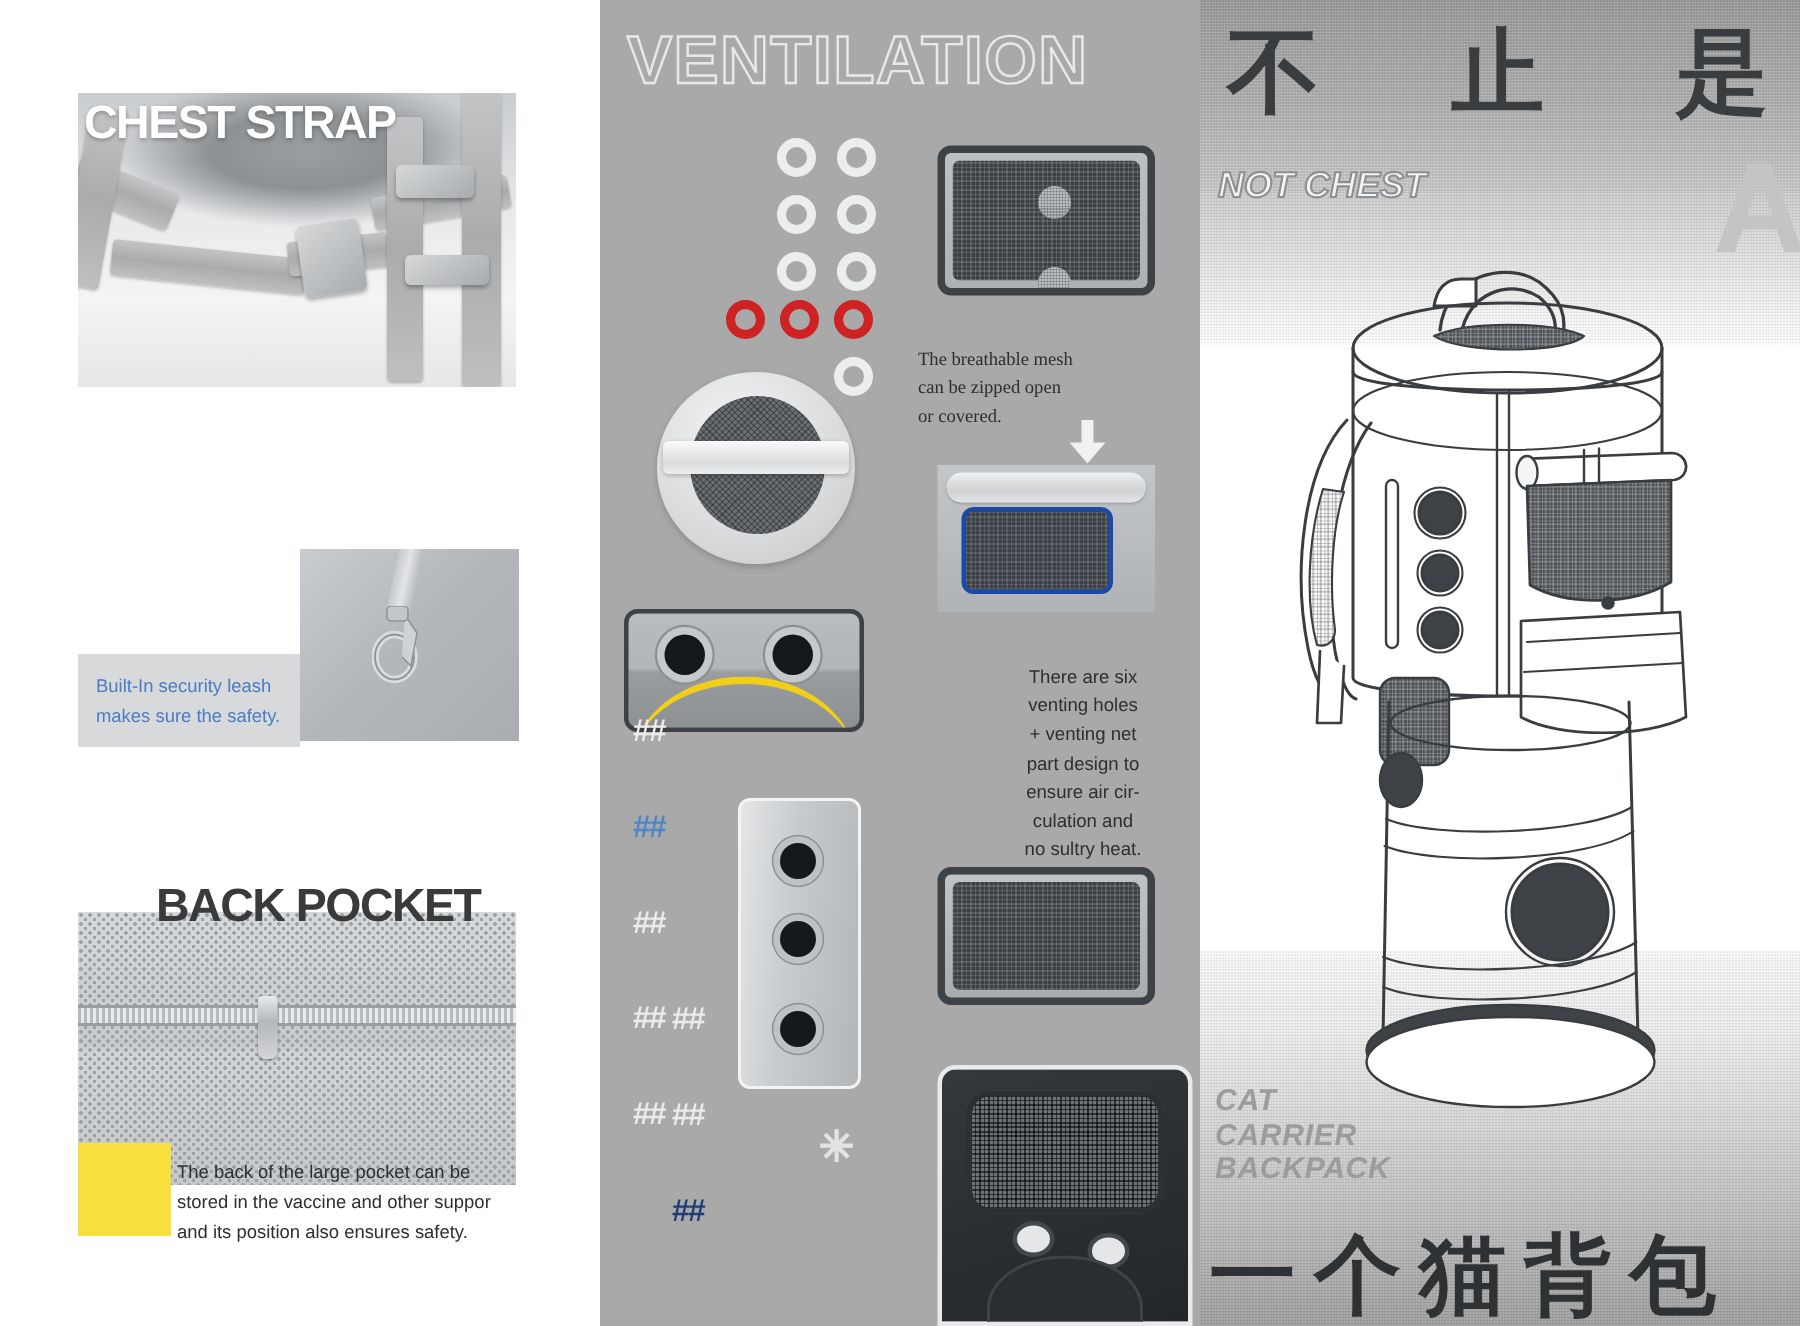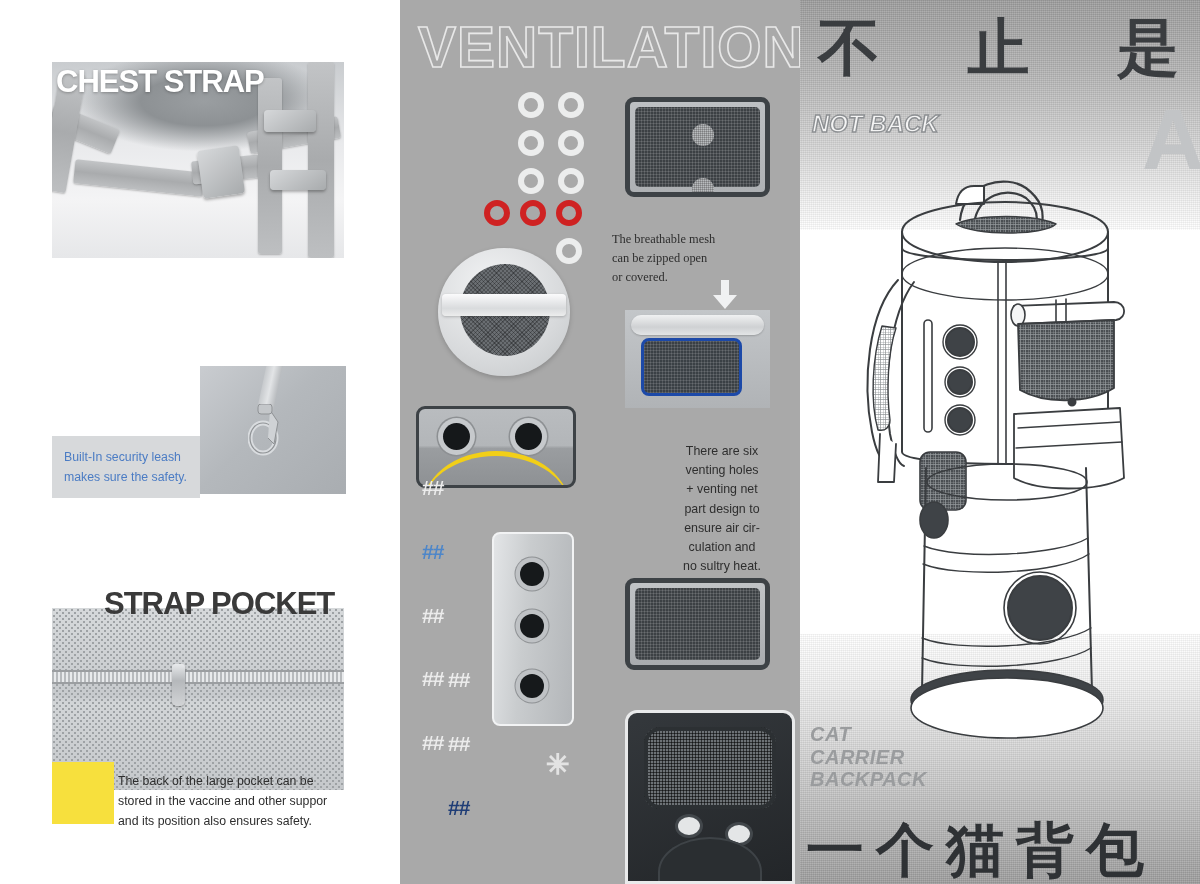--- a/index.html
+++ b/index.html
@@ -163,21 +163,21 @@
     position: absolute;
     left: 52px; top: 762px; width: 62px; height: 62px;
     background: #f7e03d;
     z-index: 6;
   }
 
   
   .outline-title {
     position: absolute;
     font-weight: 900;
-    font-size: 57px;
+    font-size: 45px;
     letter-spacing: 1px;
     color: transparent;
     -webkit-text-stroke: 1.6px #e8e8e8;
     z-index: 4;
   }
 
   .ring {
     position: absolute;
     border-radius: 50%;
     box-sizing: border-box;
@@ -493,21 +493,21 @@
         <rect x="10" y="0" width="14" height="10" rx="3" fill="#c4c7ca" stroke="#8f9295" stroke-width="1"></rect>
       </svg>
     </div>
     <div class="body-copy blue" style="left:64px; top:448px; width:132px;">Built-In security leash
 makes sure the safety.</div>
 
     <div class="photo" id="pocket-photo">
       <div class="zip-line"></div>
       <div class="zip-pull"></div>
     </div>
-    <div class="hdr-dark" style="left:104px; top:588px;">STRAP POCKET</div>
+    <div class="hdr-dark" style="left:104px; top:588px;">BACK POCKET</div>
     <div class="yellow-block"></div>
     <div class="body-copy" style="left:118px; top:772px; width:230px;">The back of the large pocket can be
 stored in the vaccine and other suppor
 and its position  also ensures safety.</div>
   </div>
 
   <div class="panel-mid">
 
     <div class="outline-title" style="left:18px; top:14px;">VENTILATION</div>
 
@@ -594,21 +594,21 @@
     <div class="asterisk" style="left:146px; top:748px;">✳</div>
   </div>
 
   <div class="panel-right">
 
     <div class="noise-top"></div>
     <div class="noise-bot"></div>
 
     <div class="cn-top" style="left:18px; top:6px;">不 止 是</div>
 
-    <div class="notjust" style="left:12px; top:110px;">NOT BACK</div>
+    <div class="notjust" style="left:12px; top:110px;">NOT CHEST</div>
 
     <div class="big-a" style="left:342px; top:96px;">A</div>
 
     <svg id="product-svg" viewBox="0 0 330 600">
       <defs>
         <pattern id="mesh-pat" width="5" height="5" patternUnits="userSpaceOnUse">
           <rect width="5" height="5" fill="#4a4e52"></rect>
           <path d="M0 0 H5 M0 2.5 H5 M0 0 V5 M2.5 0 V5" stroke="#9a9da0" stroke-width="0.7"></path>
         </pattern>
         <pattern id="mesh-pat-light" width="5" height="5" patternUnits="userSpaceOnUse">

